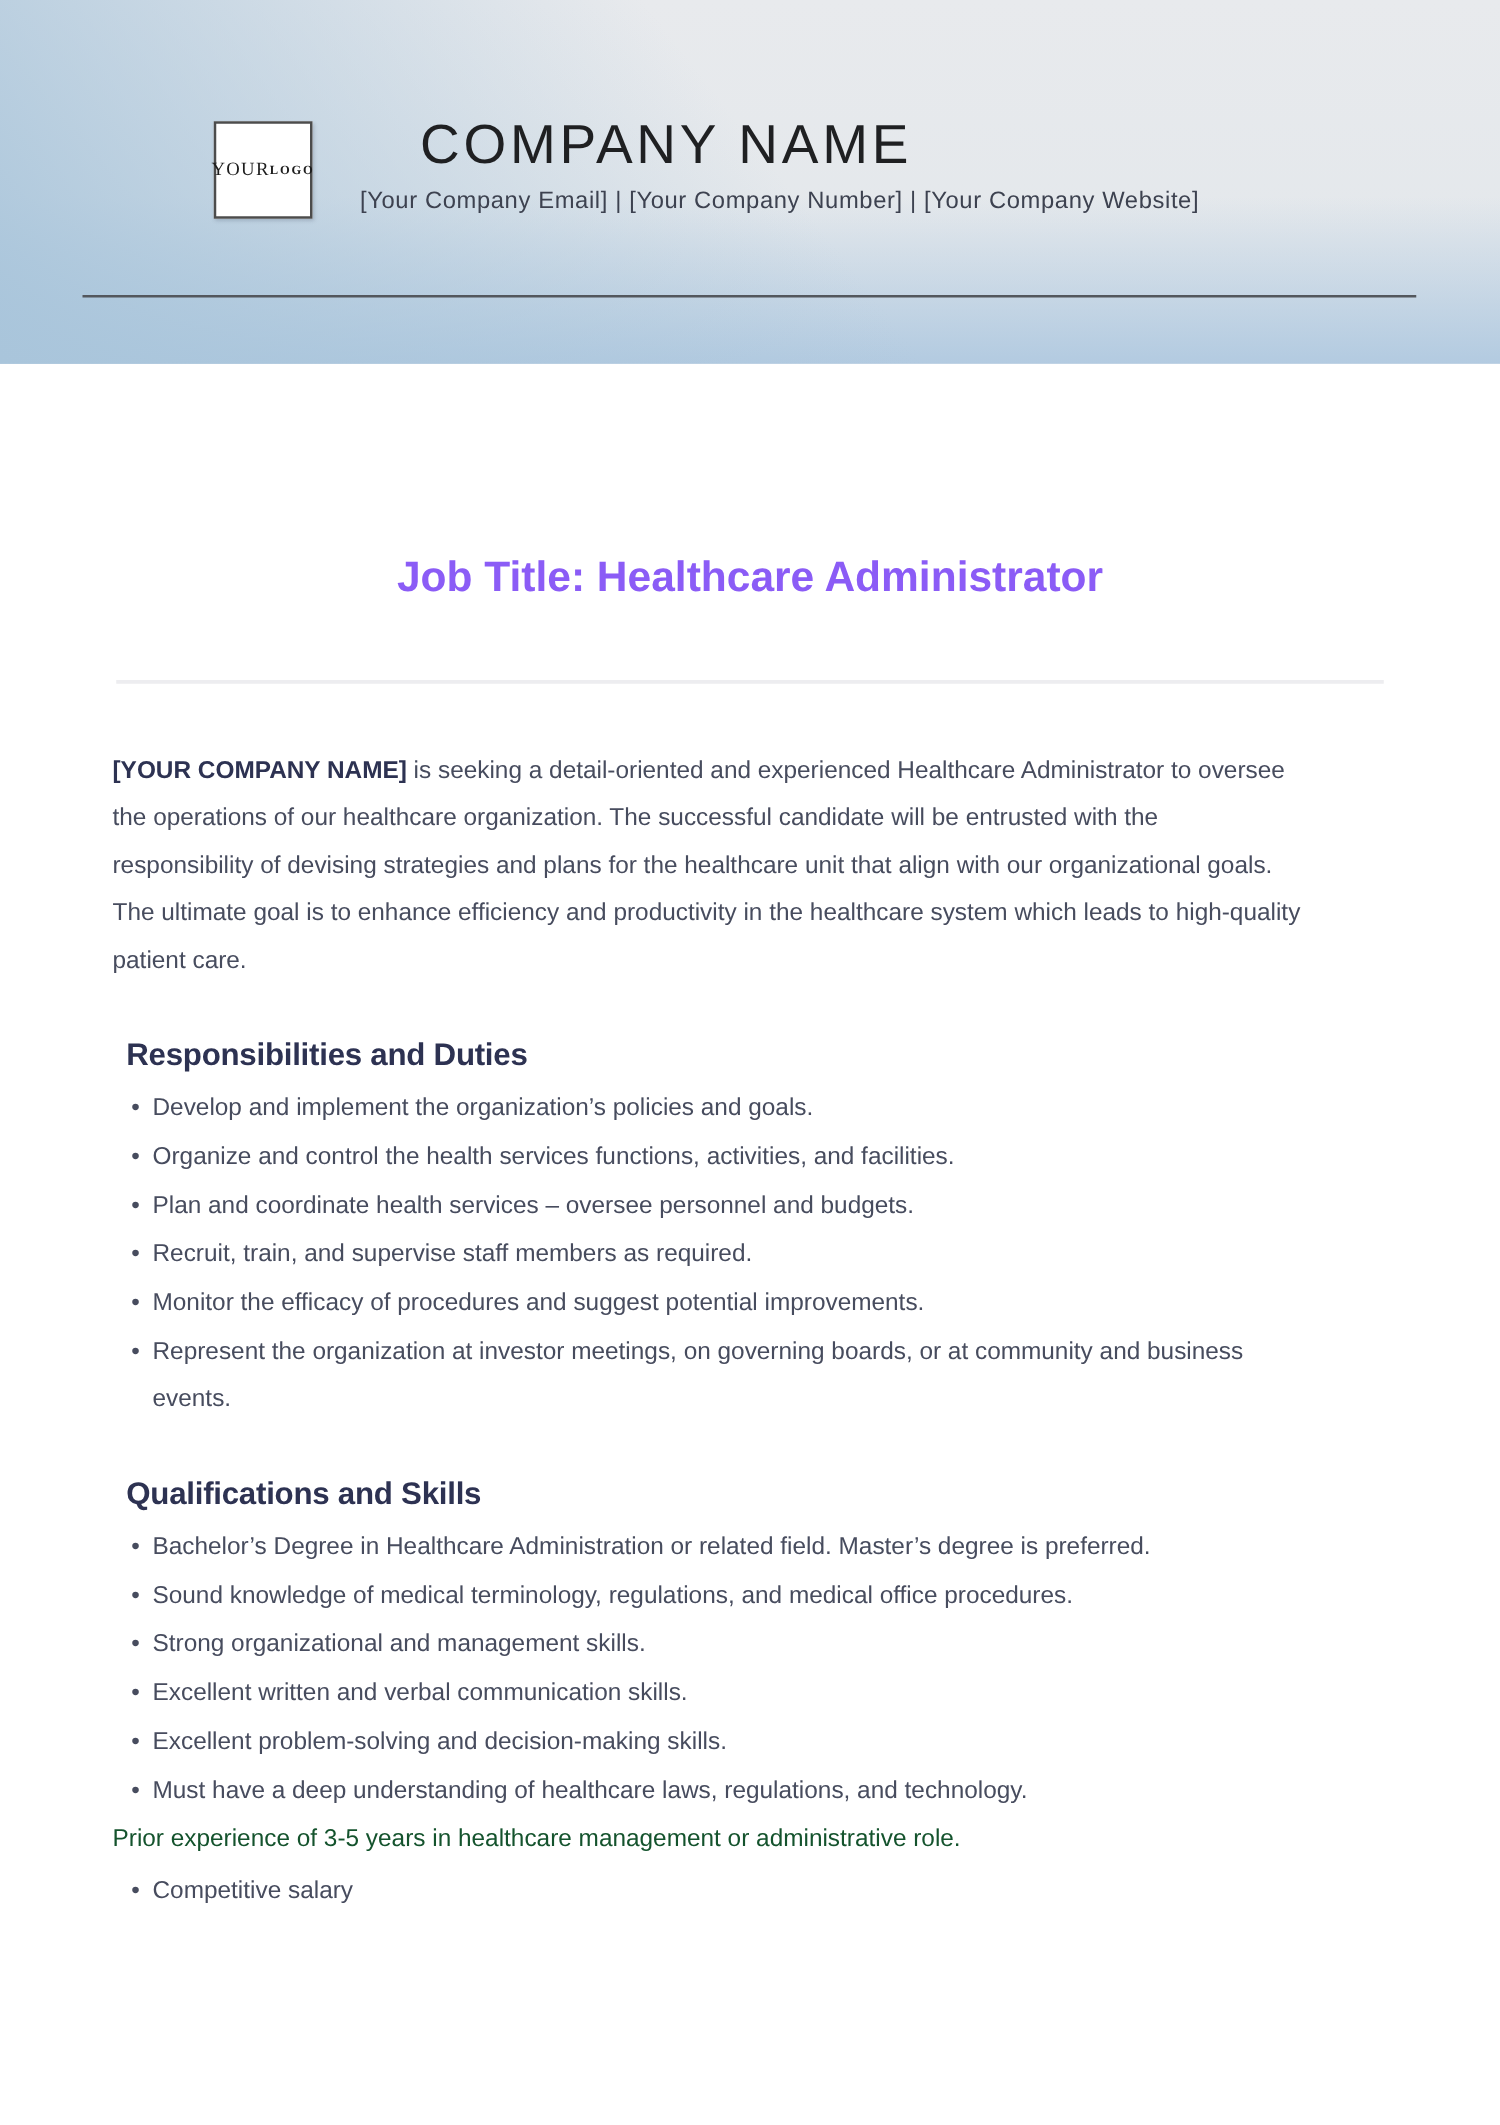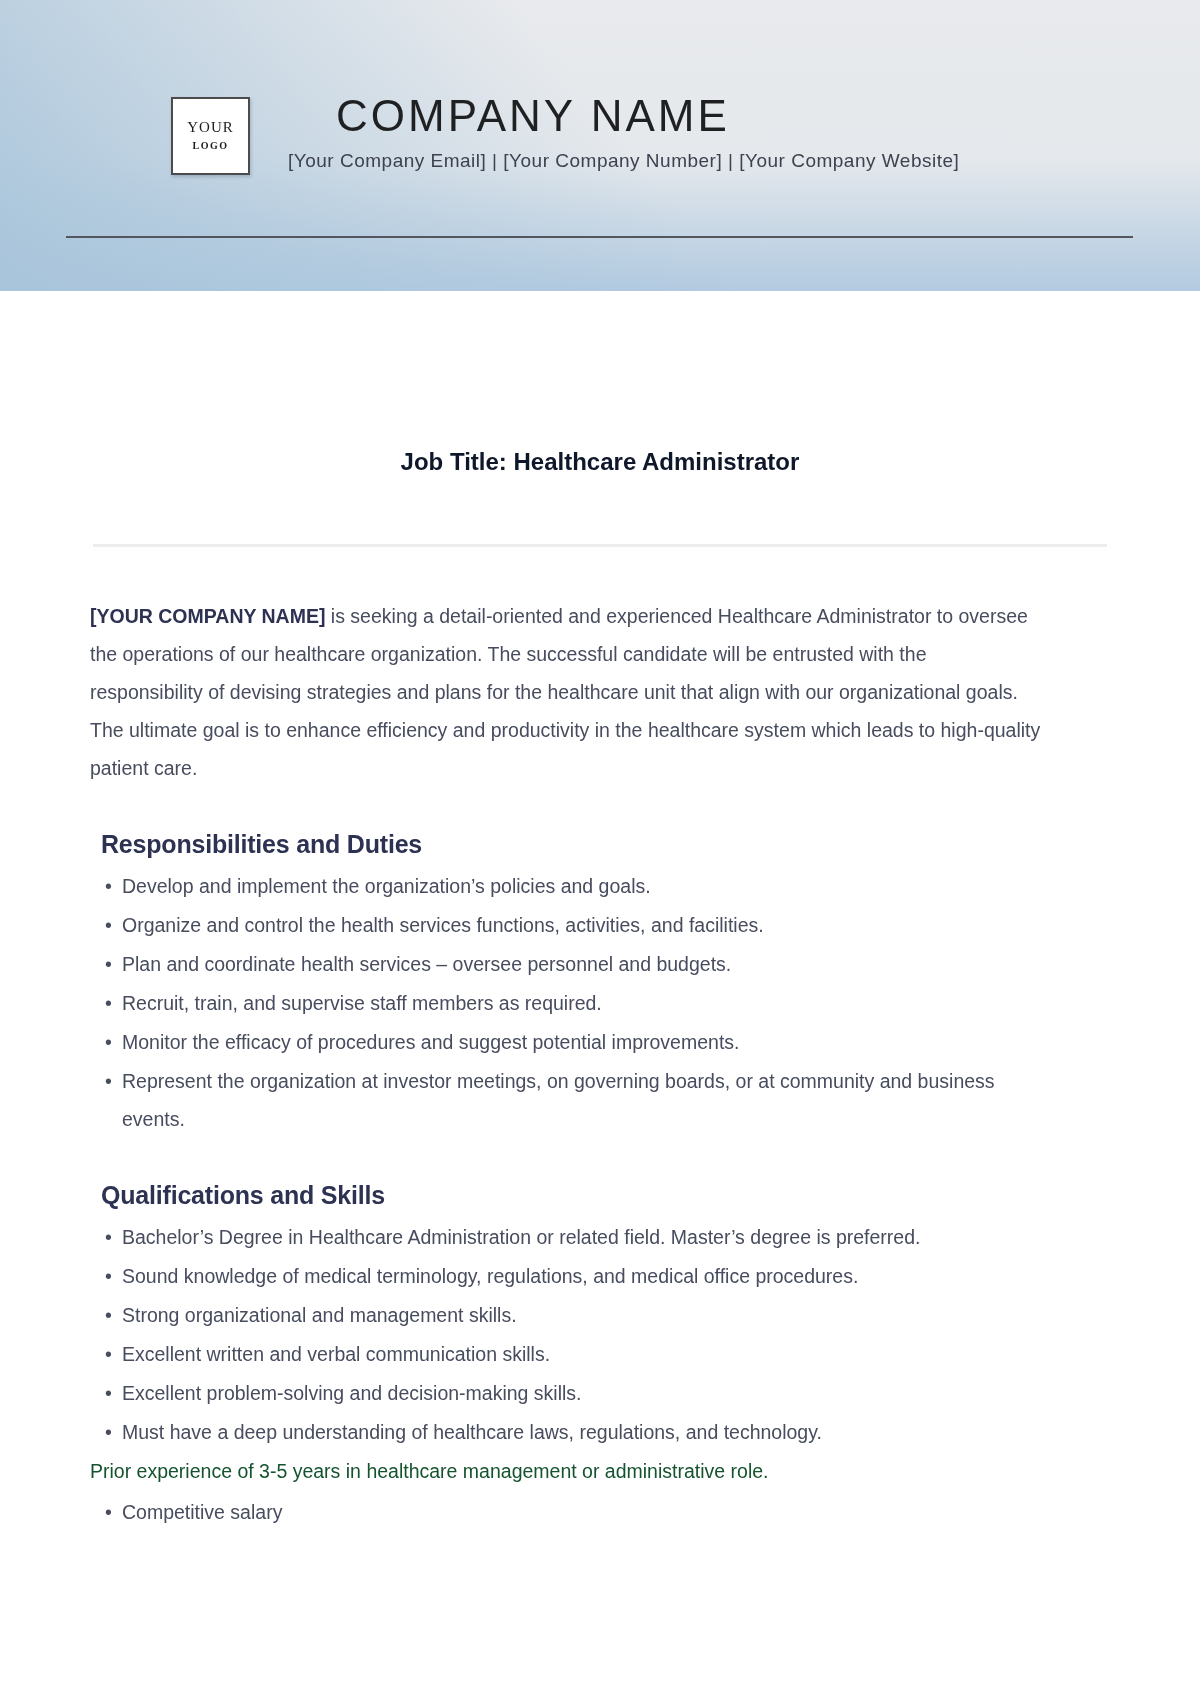--- a/index.html
+++ b/index.html
@@ -22,21 +22,21 @@
       linear-gradient(52deg, #a9c5db 0%, rgba(169,197,219,0) 52%),
       linear-gradient(to top, rgba(176,201,224,0.95) 0%, rgba(186,207,226,0) 46%),
       linear-gradient(to bottom, #e8eaed 0%, #e2e7eb 100%);
   }
   .logo-box {
     position: absolute; left: 171px; top: 97px;
     width: 79px; height: 78px;
     background: #ffffff;
     border: 2px solid #4c4c4c;
     box-shadow: 1px 2px 3px rgba(60,70,90,0.25);
-    display: flex; flex-direction: column; align-items: center; justify-content: center;
+    display: flex; flex-direction: row; align-items: center; justify-content: center;
     font-family: "Liberation Serif", serif;
     color: #1d1d1d;
   }
   .logo-your { font-size: 15px; letter-spacing: 1px; line-height: 18px; }
   .logo-logo { font-size: 10px; font-weight: 700; letter-spacing: 1.5px; line-height: 19px; }
 
   .company-block { position: absolute; left: 288px; top: 93px; }
   .company-name {
     font-size: 44px; line-height: 46px; letter-spacing: 3px;
     color: #1f2022; white-space: nowrap; margin-left: 48px;
@@ -48,22 +48,22 @@
   .header-rule {
     position: absolute; left: 66px; top: 236px;
     width: 1067px; height: 2px; background: #53575d;
   }
 
   
   .content { padding: 0 90px; }
 
   h1.doc-title {
     margin: 150px 0 0;
-    font-size: 24px; line-height: 42px; font-weight: 700;
-    color: #0f172a; text-align: center;
+    font-size: 34px; line-height: 42px; font-weight: 700;
+    color: #8b5cf6; text-align: center;
   }
   .title-divider { height: 3px; background: #ededf0; margin: 61px 3px 0; }
 
   p.intro {
     max-width: 952px; margin: 50px 0 12px;
     font-size: 19.5px; line-height: 38px; color: #474c5e;
   }
   p.intro strong { color: #2d3252; font-weight: 700; }
 
   h2.sec {

